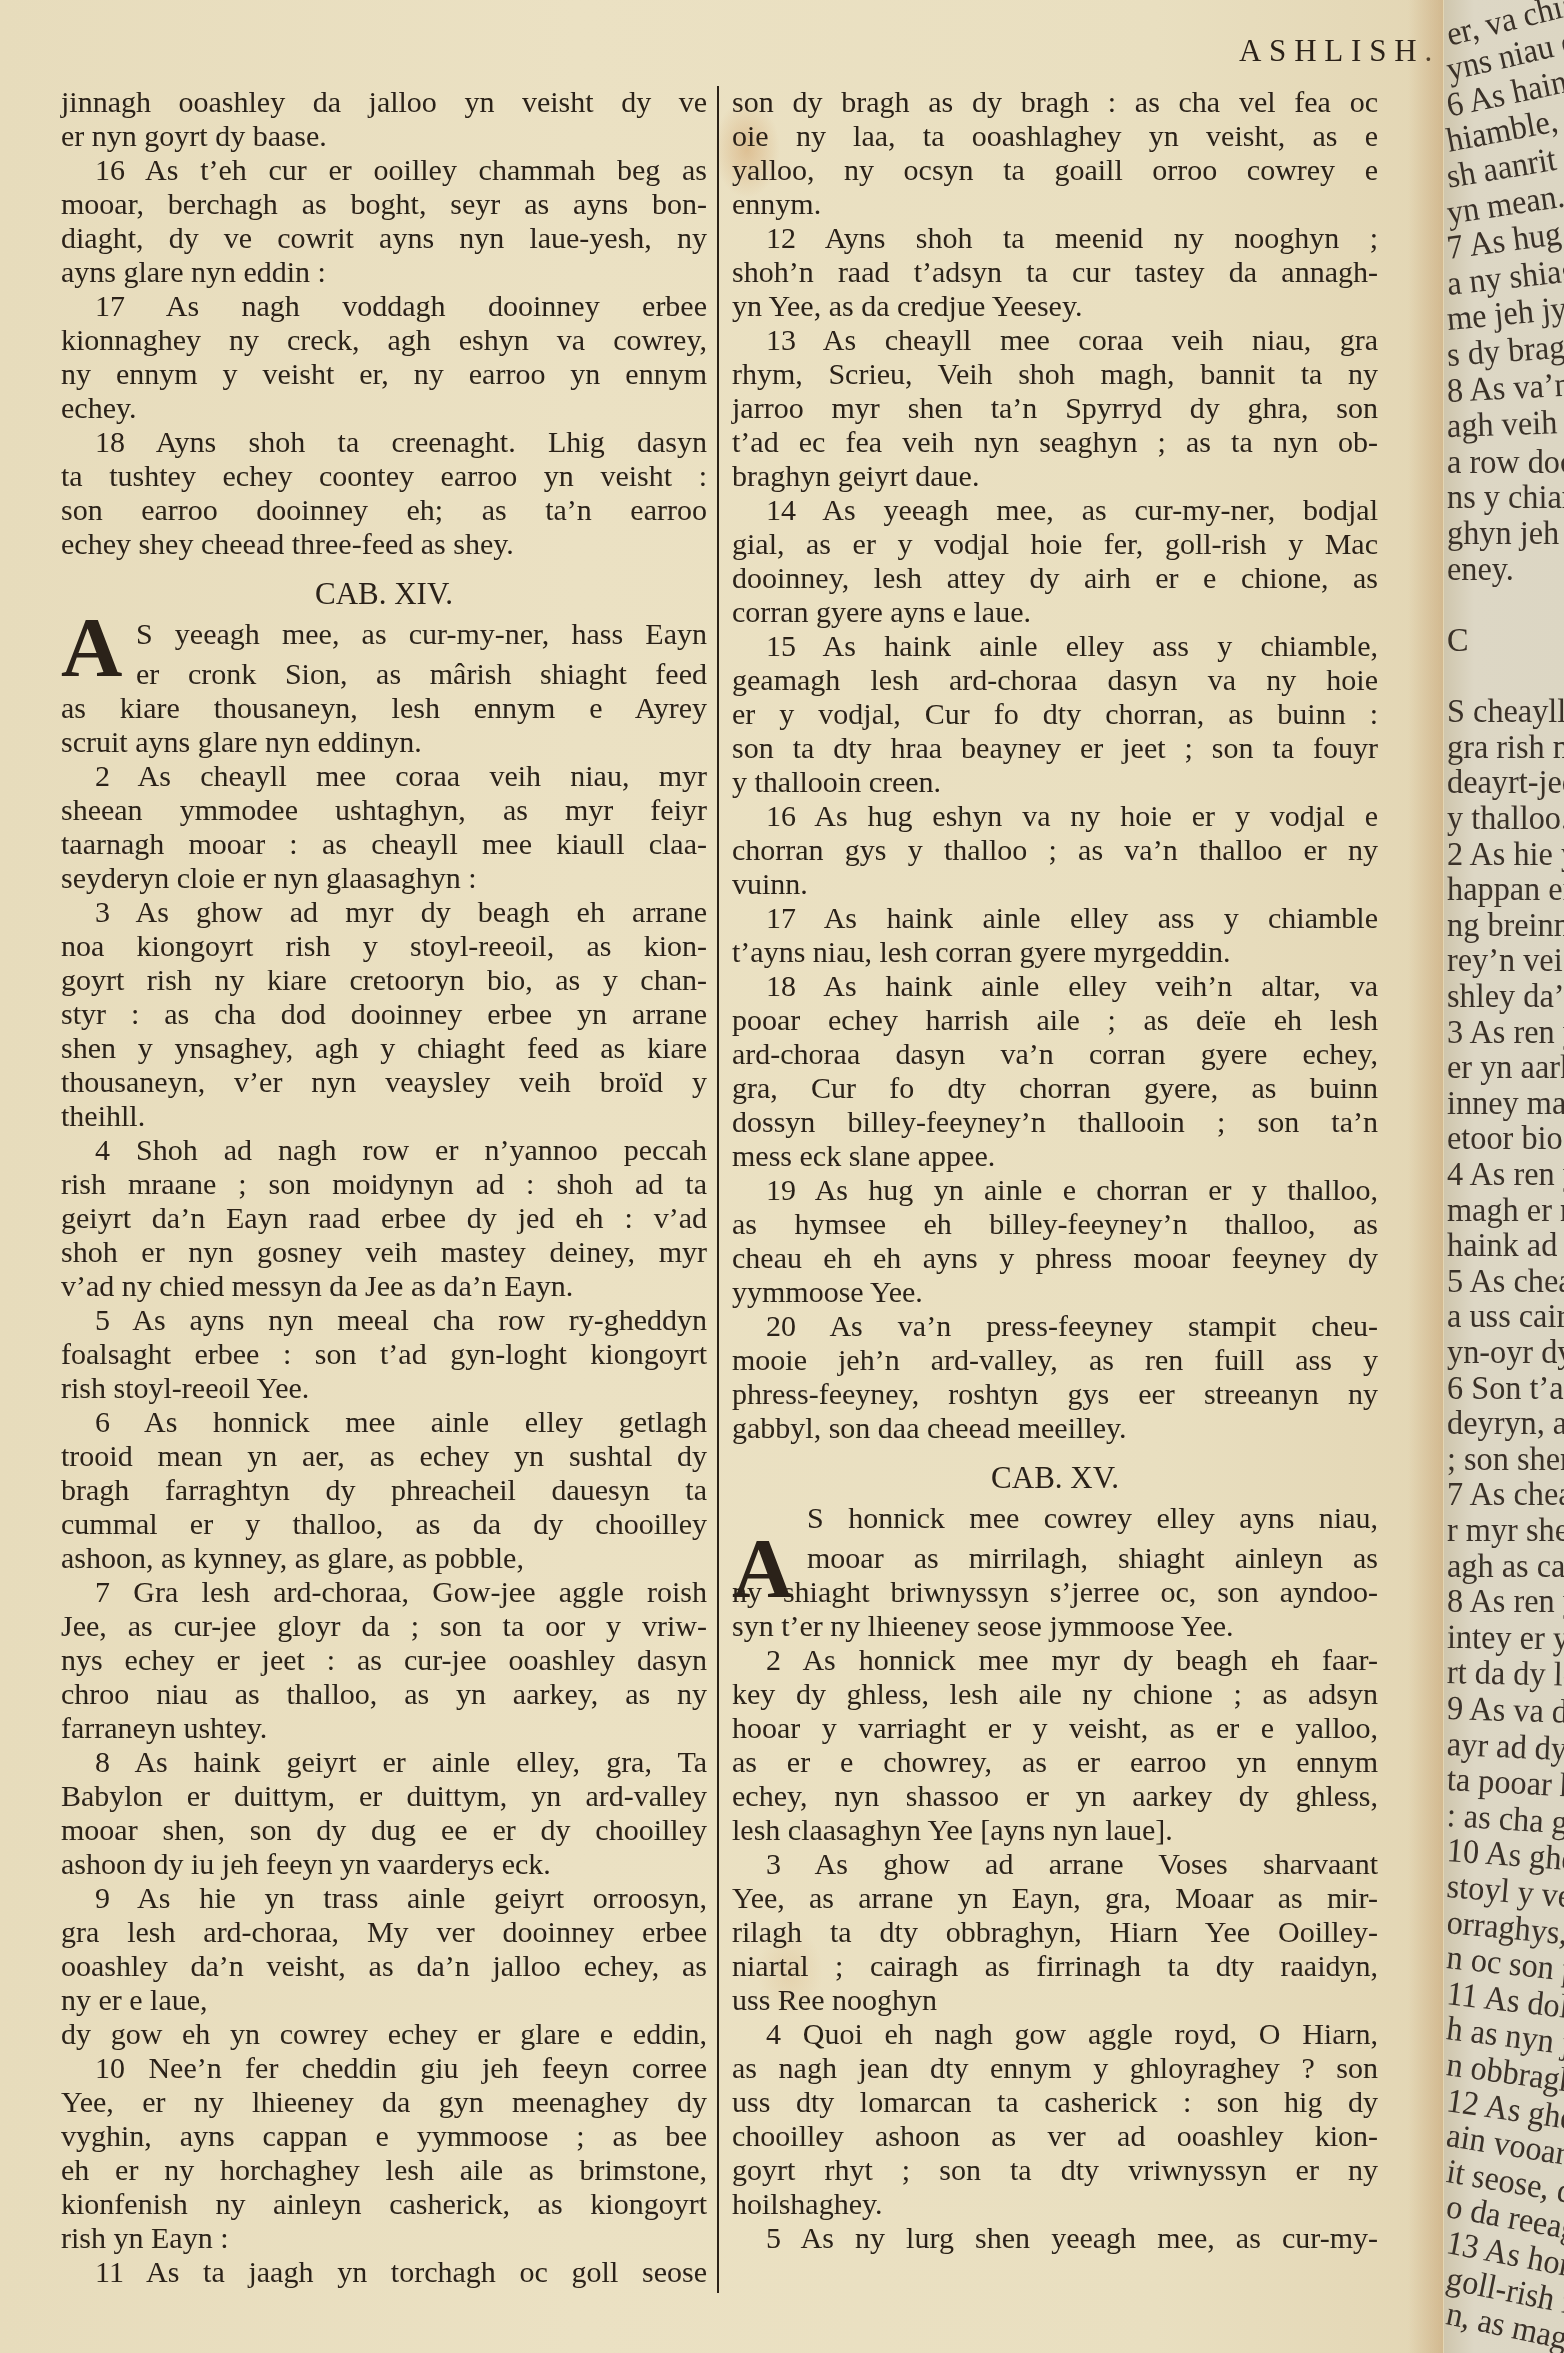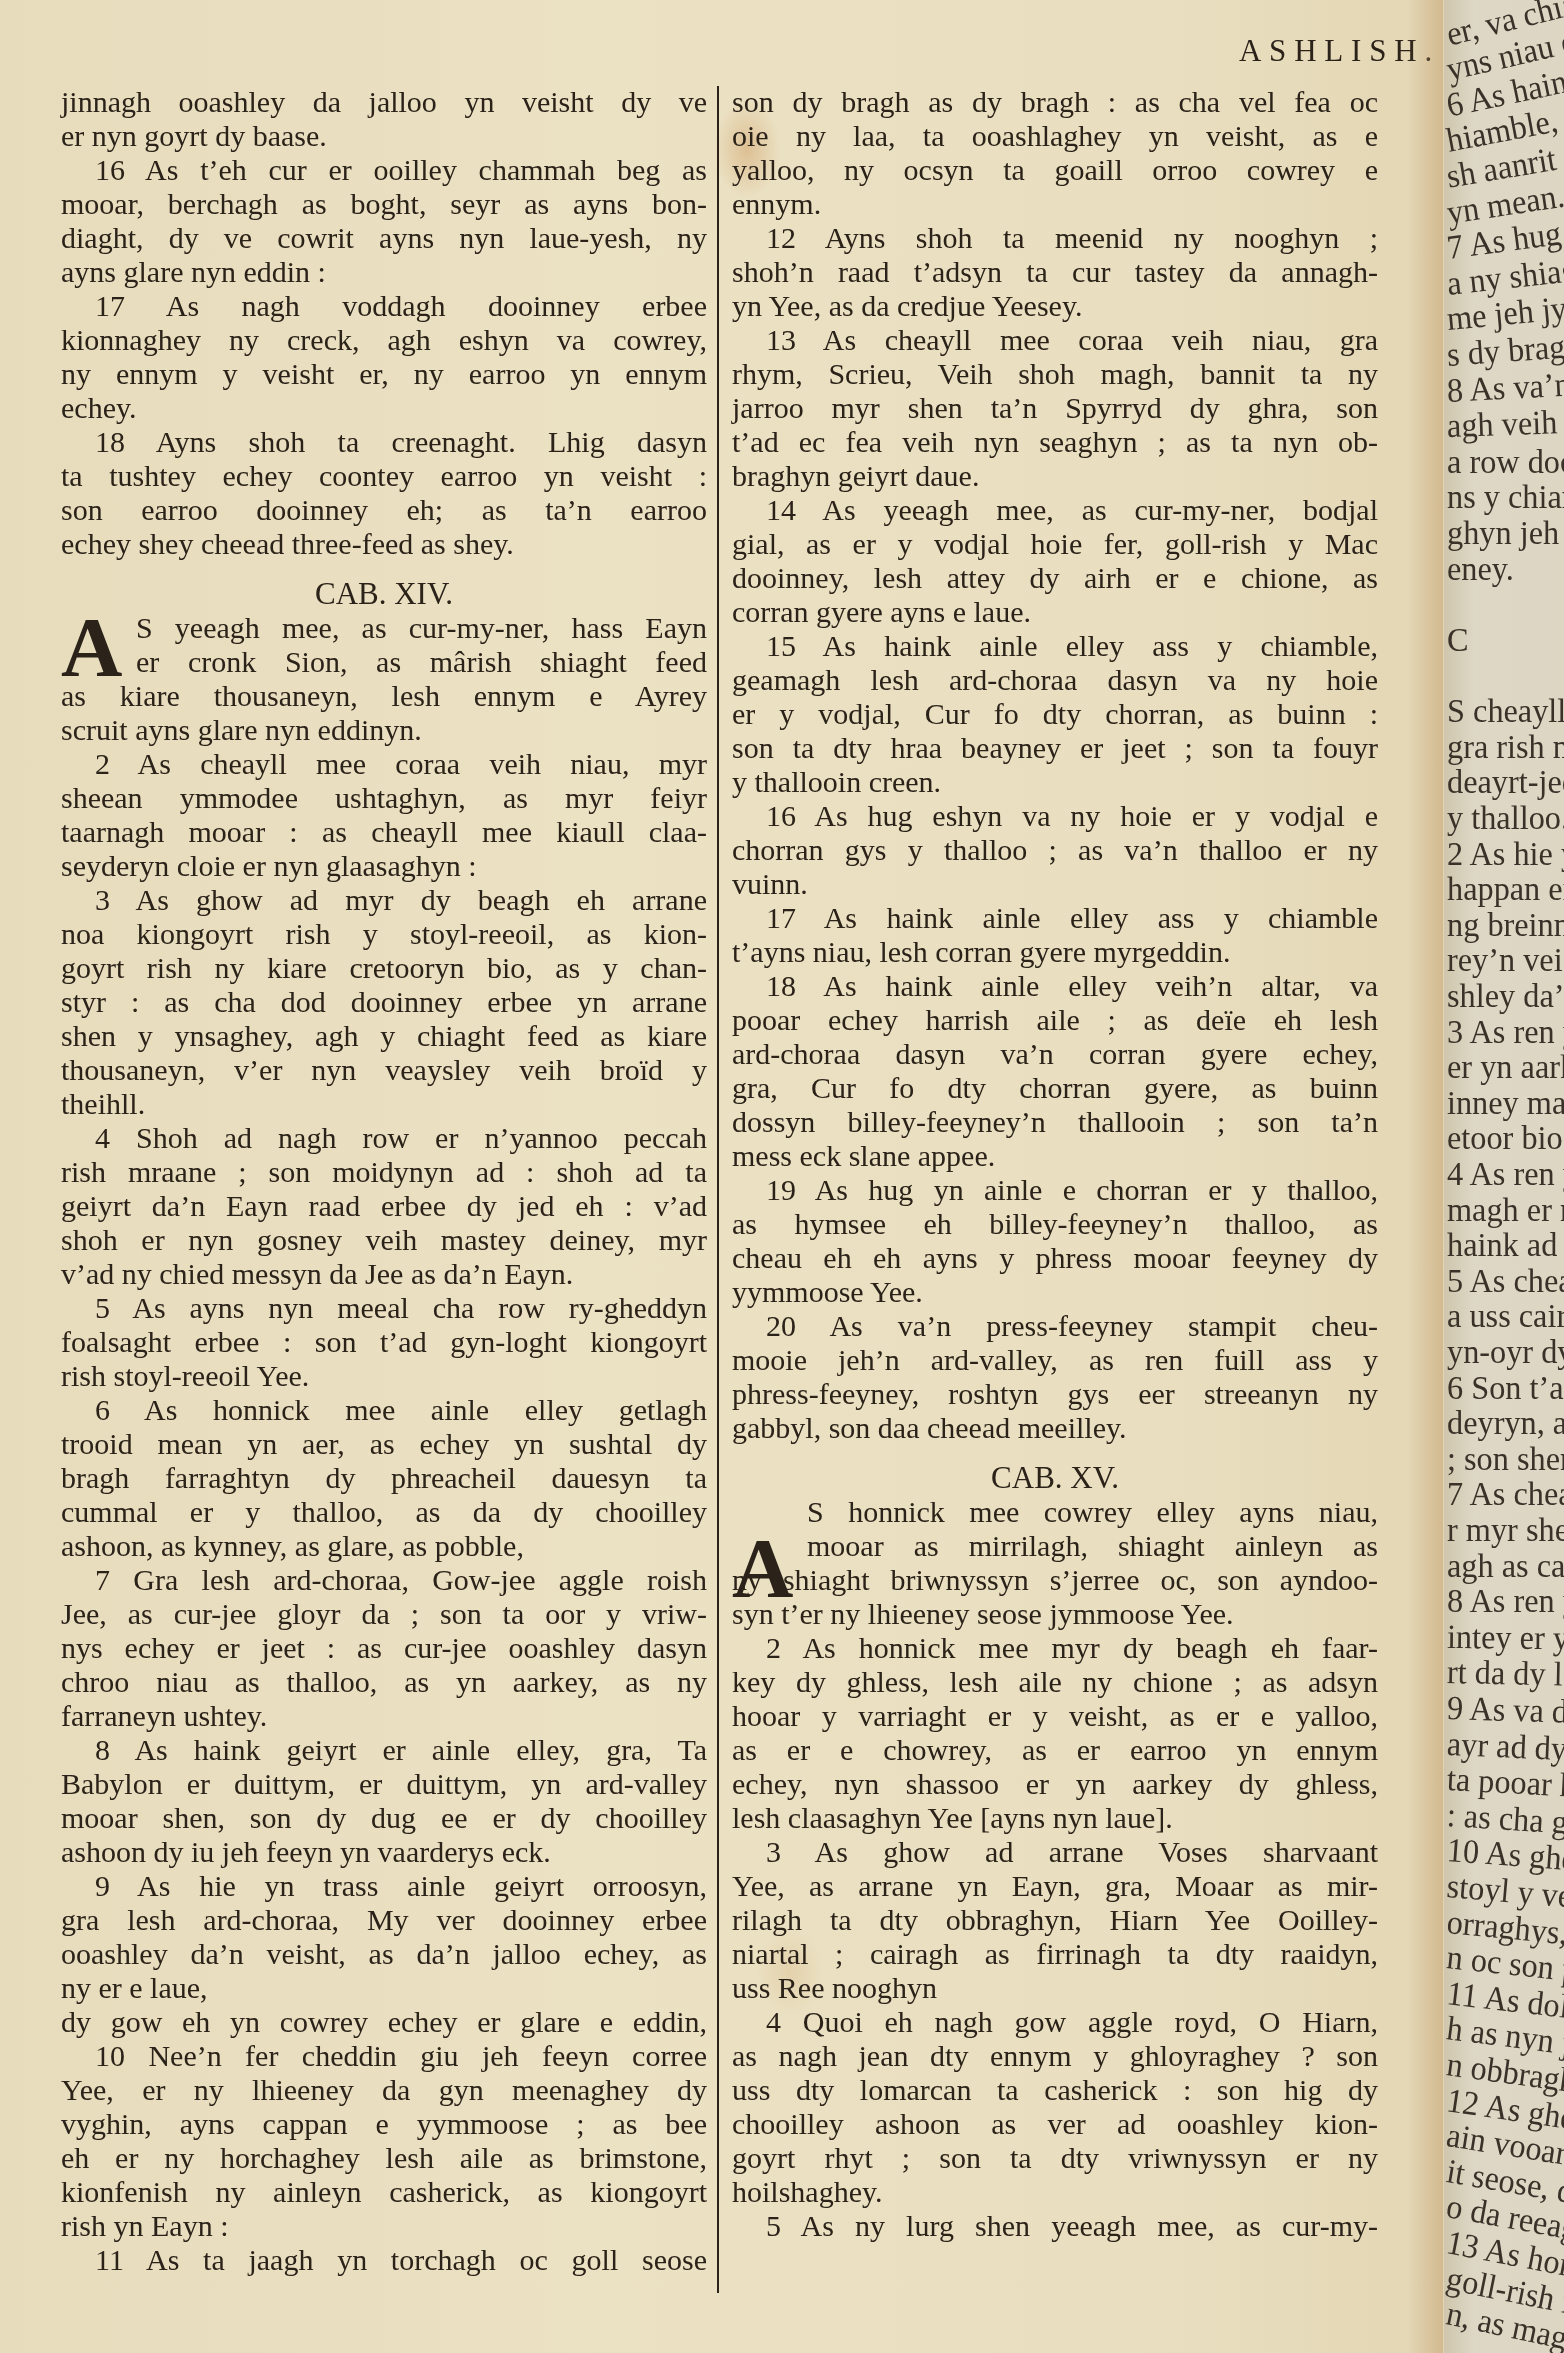--- a/index.html
+++ b/index.html
@@ -42,21 +42,21 @@
     font-size: 30px; line-height: 34px;
   }
   .col-left { left: 61px; }
   .col-right { left: 732px; }
   .line {
     display: block; height: 34px; white-space: nowrap;
     text-align: justify; text-align-last: justify;
   }
   .line.last { text-align-last: left; }
   .line.indent { padding-left: 34px; }
-  .line.cap-indent { padding-left: 75px; }
+  .line.cap-indent { padding-left: 75px; margin-top: 6px; }
   .line.center { text-align: left; text-align-last: center; font-size: 31px; }
   .line.spacer { height: 16.4px; }
   .dropcap {
     position: absolute; font-size: 85px; line-height: 1; font-weight: bold;
   }
 </style>
 </head>
 <body>
 
 <div class="page">

